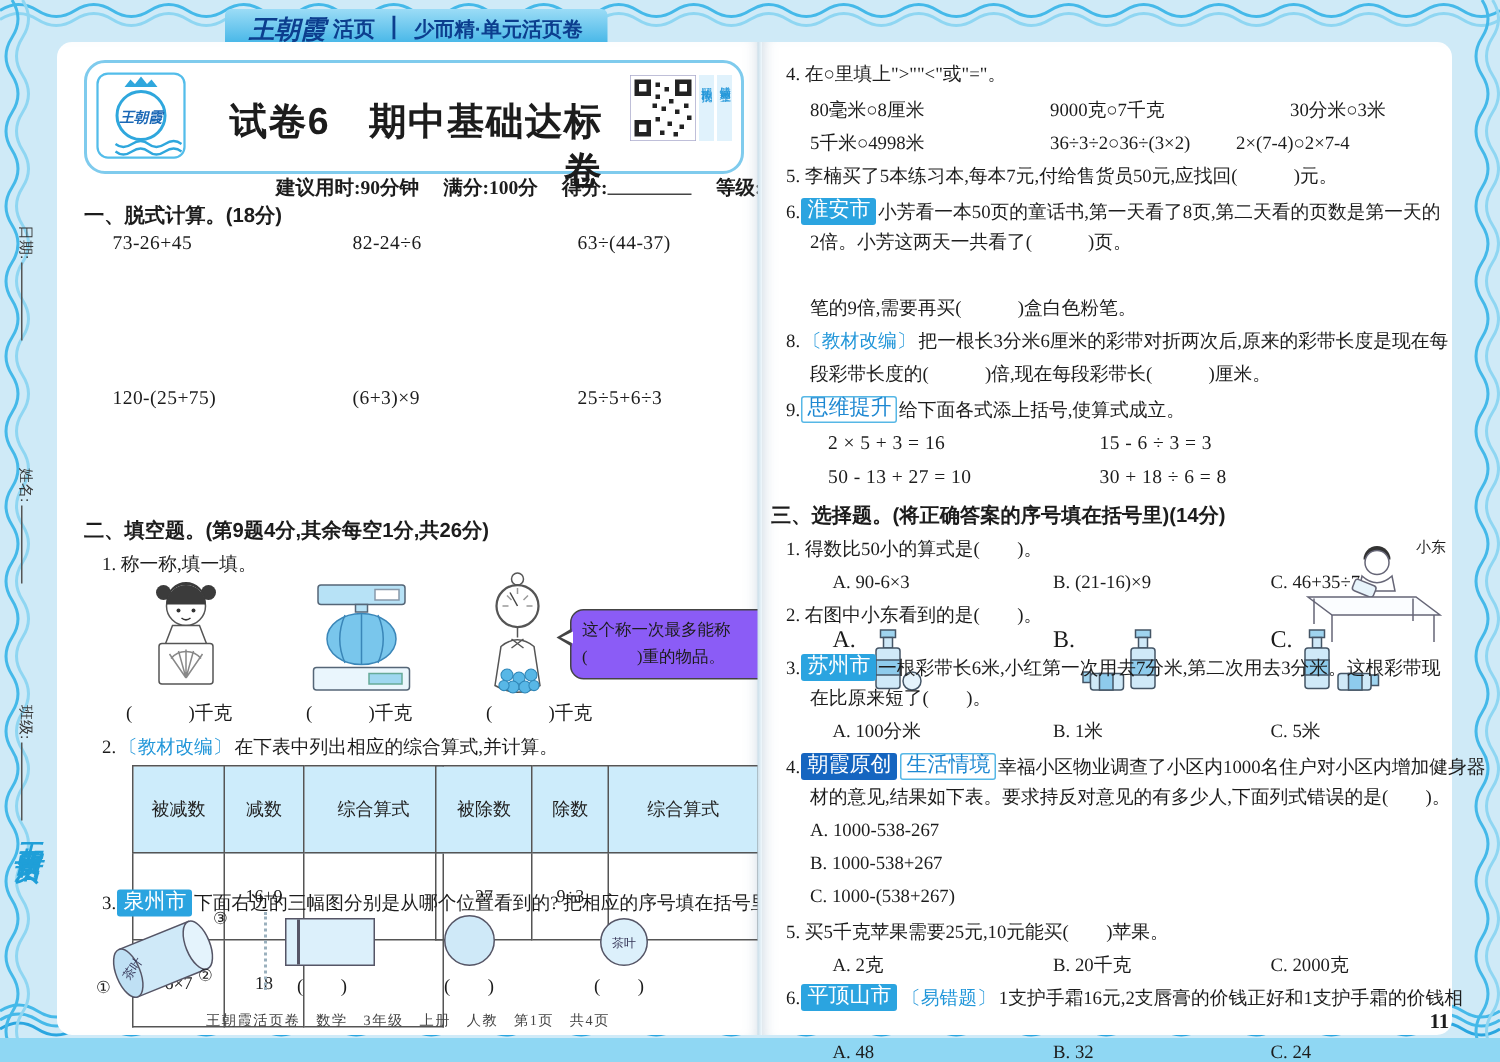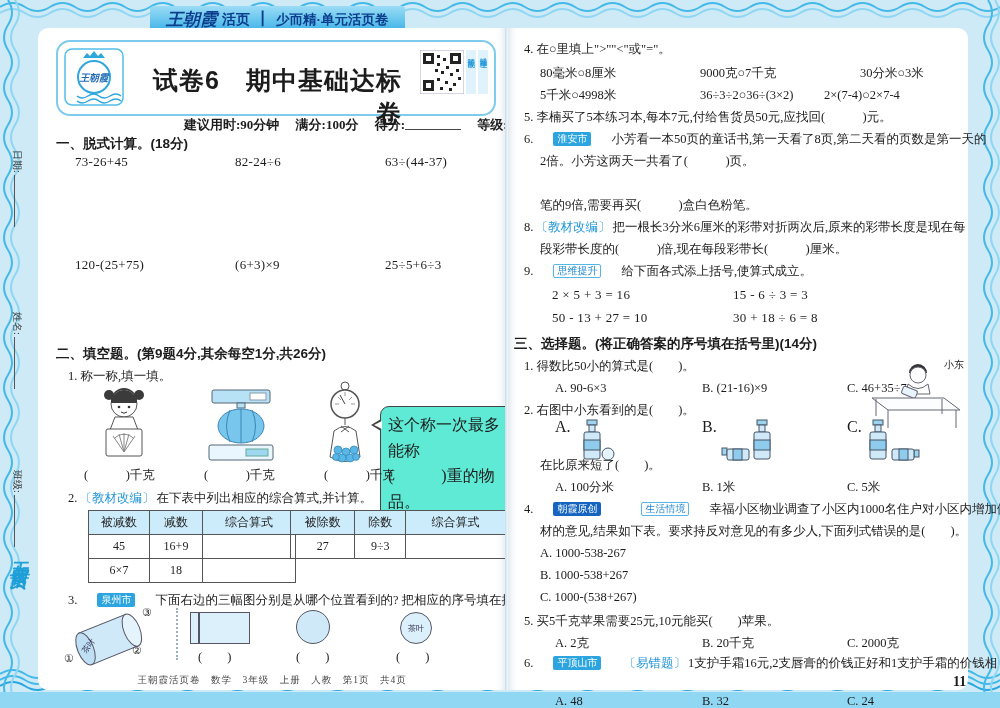--- a/index.html
+++ b/index.html
@@ -5,47 +5,47 @@
   html,body{margin:0;padding:0;background:#e9f5fb;}
   #stage{position:relative;width:1000px;height:708px;background:#cfeaf7;overflow:hidden;
          font-family:"Liberation Serif",serif;color:#1c1c1c;}
   .page{position:absolute;top:28px;height:662px;background:#fff;}
   .page-left{left:38px;width:468px;border-radius:10px 0 0 10px;box-shadow:inset -8px 0 10px -8px rgba(90,130,160,.35);}
   .page-right{left:508px;width:460px;border-radius:0 10px 10px 0;box-shadow:inset 8px 0 10px -8px rgba(90,130,160,.35);}
   .t{position:absolute;white-space:nowrap;font-size:12.5px;line-height:1.15;}
   .sans{font-family:"Liberation Sans",sans-serif;}
   .b{font-weight:bold;}
   .expr{font-size:13px;letter-spacing:.3px;}
-  .badge{display:inline-block;font-family:Liberation Sans, sans-serif;font-size:10px;line-height:1;
-         padding:2px 4px;border-radius:2px;background:#2ba4e0;color:#fff;margin:0 20px;vertical-align:1px;}
+  .badge{display:inline-block;font-family:Liberation Serif, serif;font-size:14px;line-height:1;
+         padding:2px 4px;border-radius:2px;background:#2ba4e0;color:#fff;margin:0 1px;vertical-align:1px;}
   .badge.dark{background:#1565c0;}
   .badge.outline{background:#fff;color:#1e88d2;border:1px solid #56b7e6;padding:1px 3px;}
   .tag{color:#2196d9;margin:0 2px;}
   .blank{display:inline-block;width:56px;border-bottom:1px solid #444;height:11px;vertical-align:-1px;}
   .grid{position:absolute;border-collapse:collapse;font-size:12px;text-align:center;color:#222;}
-  .grid td{border:1px solid #555;height:23px;padding:0 4px;}
+  .grid td{border:1px solid #555;height:23px;padding:17px 4px;}
   .grid.blue tr:first-child td{background:#cdecfb;}
   .grid.big td{height:25px;}
   .banner{position:absolute;left:150px;top:6px;height:27px;display:flex;align-items:center;gap:5px;
           padding:0 16px;border-radius:4px;background:linear-gradient(180deg,#9bdcf6,#38b0e5);}
   .banner .brand{font-style:italic;font-weight:bold;font-size:17px;color:#0c3e8e;}
   .banner .suffix{font-weight:bold;font-size:14px;color:#0c3e8e;font-family:"Liberation Sans",sans-serif;}
   .banner .sep{color:#0c3e8e;font-weight:bold;}
   .banner .tagline{font-weight:bold;font-size:13.5px;color:#0c3e8e;font-family:"Liberation Sans",sans-serif;}
   .header-box{position:absolute;left:18px;top:12px;width:436px;height:72px;border:2px solid #7fcbed;border-radius:14px;}
   .hb-title{position:absolute;left:78px;right:92px;top:22px;text-align:right;font-size:25px;font-weight:bold;
             font-family:"Liberation Sans",sans-serif;letter-spacing:1px;}
   .qr-wrap{position:absolute;right:6px;top:8px;display:flex;gap:2px;}
   .qr-cap{writing-mode:vertical-rl;font-size:7.5px;color:#2196d9;background:#e0f2fc;padding:2px 1px;line-height:1.1;letter-spacing:1px;}
   .side-field{position:absolute;left:24px;transform:rotate(90deg);transform-origin:0 0;font-size:10px;color:#333;white-space:nowrap;}
   .vblank{display:inline-block;width:52px;border-bottom:1px solid #555;height:8px;margin-left:2px;}
   .side-logo{position:absolute;left:7px;top:548px;writing-mode:vertical-rl;font-size:17px;font-weight:bold;
              color:#1f9fd8;letter-spacing:3px;font-style:italic;}
-  .bubble{position:absolute;border:1.5px solid #444;border-radius:9px;background:#5eead4;padding:5px 7px;
-          font-size:16px;line-height:1.6;}
+  .bubble{position:absolute;border:1.5px solid #444;border-radius:9px;background:#8b5cf6;padding:5px 7px;
+          font-size:11px;line-height:1.6;}
   .bubble:before{content:"";position:absolute;left:-10px;top:12px;border:6px solid transparent;border-right:10px solid #444;border-left:0;}
   .bubble:after{content:"";position:absolute;left:-7px;top:13.5px;border:4.5px solid transparent;border-right:8px solid #fff;border-left:0;}
   .viewbox{position:absolute;border:1.5px solid #556;background:#dcf0fb;}
   .dotted-div{position:absolute;border-left:2px dotted #9ab0bd;}
   .mark{position:absolute;font-size:11px;}
   .optwrap{position:absolute;display:flex;align-items:flex-start;gap:4px;}
   .crease{position:absolute;left:505px;top:28px;width:3px;height:662px;background:linear-gradient(90deg,#c9dde9,#f0f8fc);}
   .page-no{position:absolute;left:953px;top:674px;font-size:14px;font-weight:bold;}
   .footer{position:absolute;left:0;width:100%;text-align:center;font-size:9.5px;color:#444;letter-spacing:1px;}
   svg text{font-family:"Liberation Sans",sans-serif;}
@@ -367,20 +367,23 @@
         <circle cx="54" cy="17" r="8" fill="#fff" stroke="#667"></circle>
         <path d="M44 26 q10 9 20 0 l2 10 h-24 z" fill="#fff" stroke="#667"></path>
         <g stroke="#667" fill="#e8f4fb">
             <rect x="38" y="30" width="15" height="8" rx="2" transform="rotate(22 45 34)"></rect>
           </g>
         <path d="M8 40 L80 40 L96 52 L24 52 Z" fill="#fbfdff" stroke="#667"></path>
         <path d="M24 52 V70 M92 52 V70 M12 41 V58 M78 41 V56" stroke="#667"></path>
       </svg>
     </div>
 
+    <div class="t" style="left:16px;top:408px">
+      <span class="num">3.</span><span class="badge">苏州市</span><span>一根彩带长6米,小红第一次用去7分米,第二次用去3分米。这根彩带现</span>
+    </div>
     <div class="t" style="left:32px;top:430px">在比原来短了(　　)。</div>
     <div class="t opt" style="left:47px;top:452px">A. 100分米</div>
     <div class="t opt" style="left:194px;top:452px">B. 1米</div>
     <div class="t opt" style="left:339px;top:452px">C. 5米</div>
 
     <div class="t" style="left:16px;top:474px">
       <span class="num">4.</span><span class="badge dark">朝霞原创</span><span class="badge outline">生活情境</span><span>幸福小区物业调查了小区内1000名住户对小区内增加健身器</span>
     </div>
     <div class="t" style="left:32px;top:496px">材的意见,结果如下表。要求持反对意见的有多少人,下面列式错误的是(　　)。</div>
     <div class="t opt" style="left:32px;top:518px">A. 1000-538-267</div>

